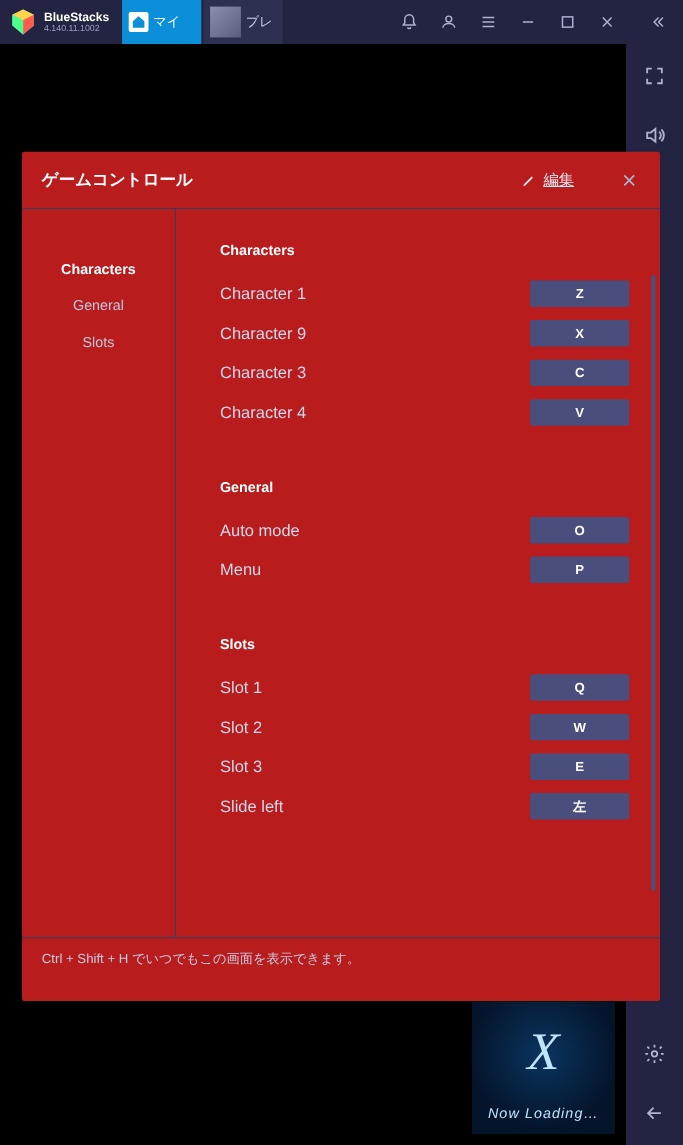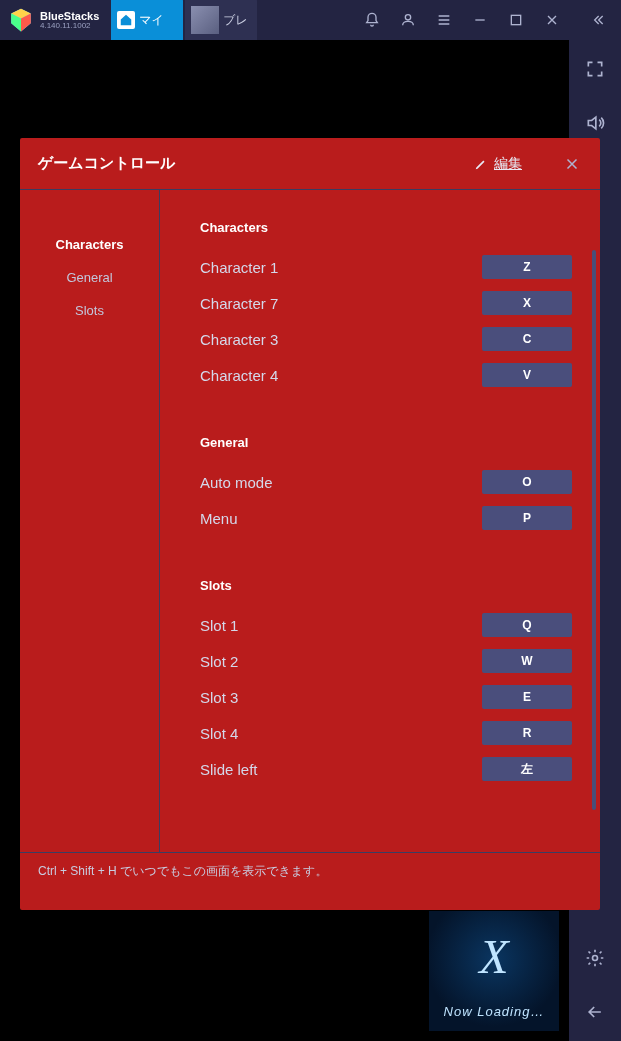--- a/index.html
+++ b/index.html
@@ -265,21 +265,21 @@
 
     <div class="modal-content" id="modal-content">
       <div class="scroll-track"></div>
     <div class="group">
           <div class="section-title">Characters</div>
           <div class="control-row">
             <div class="control-label">Character 1</div>
             <div class="key-badge">Z</div>
           </div>
           <div class="control-row">
-            <div class="control-label">Character 7</div>
+            <div class="control-label">Character 9</div>
             <div class="key-badge">X</div>
           </div>
           <div class="control-row">
             <div class="control-label">Character 3</div>
             <div class="key-badge">C</div>
           </div>
           <div class="control-row">
             <div class="control-label">Character 4</div>
             <div class="key-badge">V</div>
           </div>
@@ -303,24 +303,20 @@
           </div>
           <div class="control-row">
             <div class="control-label">Slot 2</div>
             <div class="key-badge">W</div>
           </div>
           <div class="control-row">
             <div class="control-label">Slot 3</div>
             <div class="key-badge">E</div>
           </div>
           <div class="control-row">
-            <div class="control-label">Slot 4</div>
-            <div class="key-badge">R</div>
-          </div>
-          <div class="control-row">
             <div class="control-label">Slide left</div>
             <div class="key-badge">左</div>
           </div>
         </div>
       </div>
   </div>
 
   <div class="modal-footer">
     <div class="footer-hint">Ctrl + Shift + H でいつでもこの画面を表示できます。</div>
   </div>

